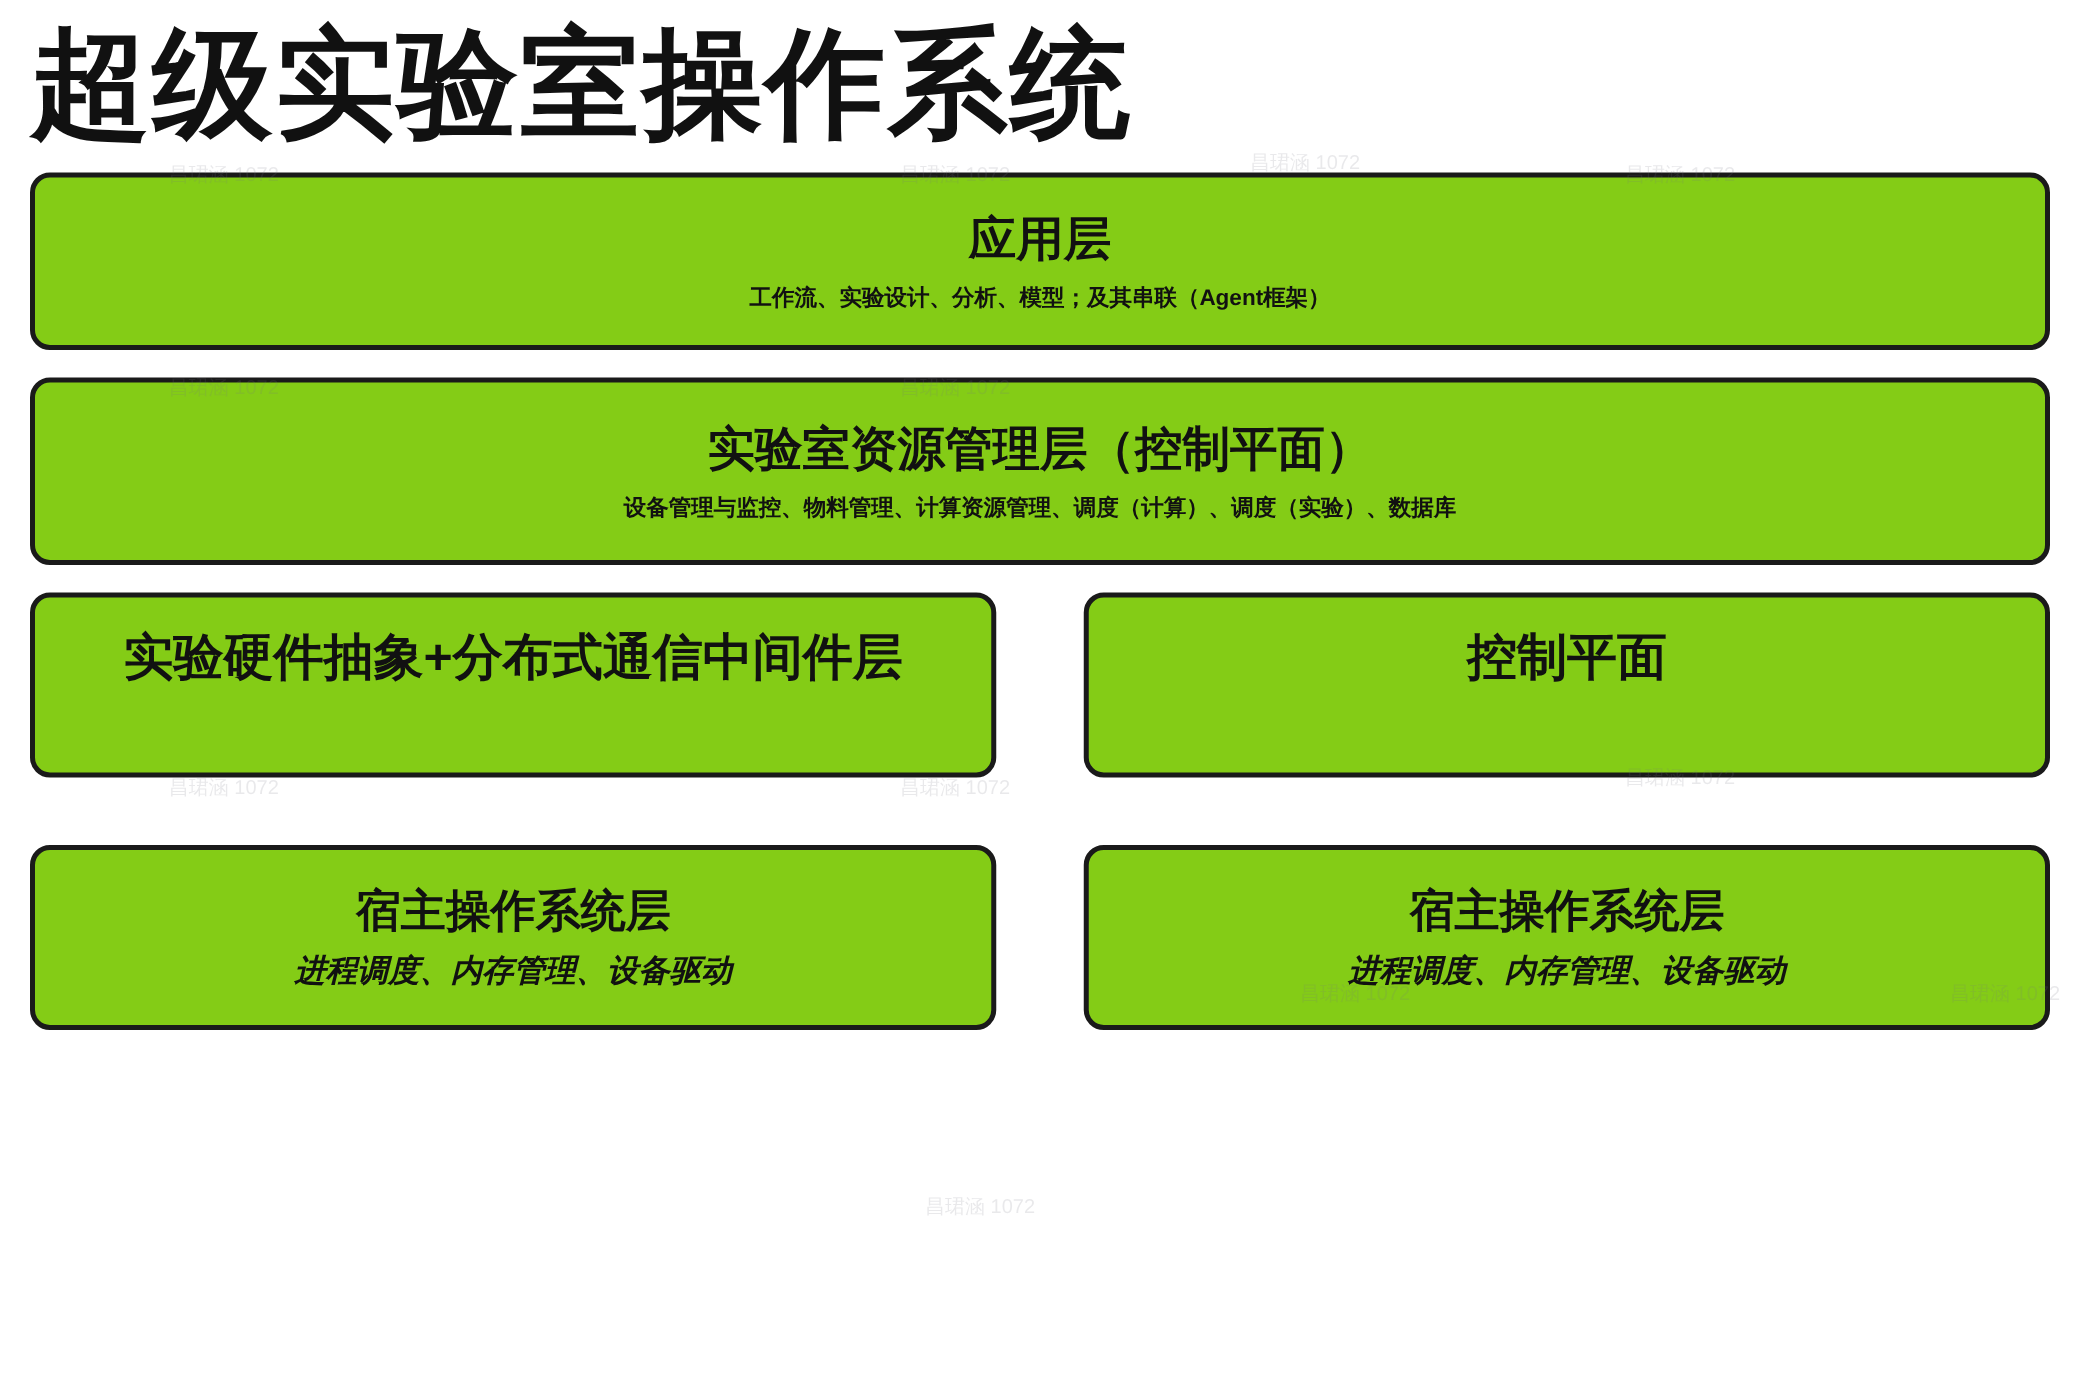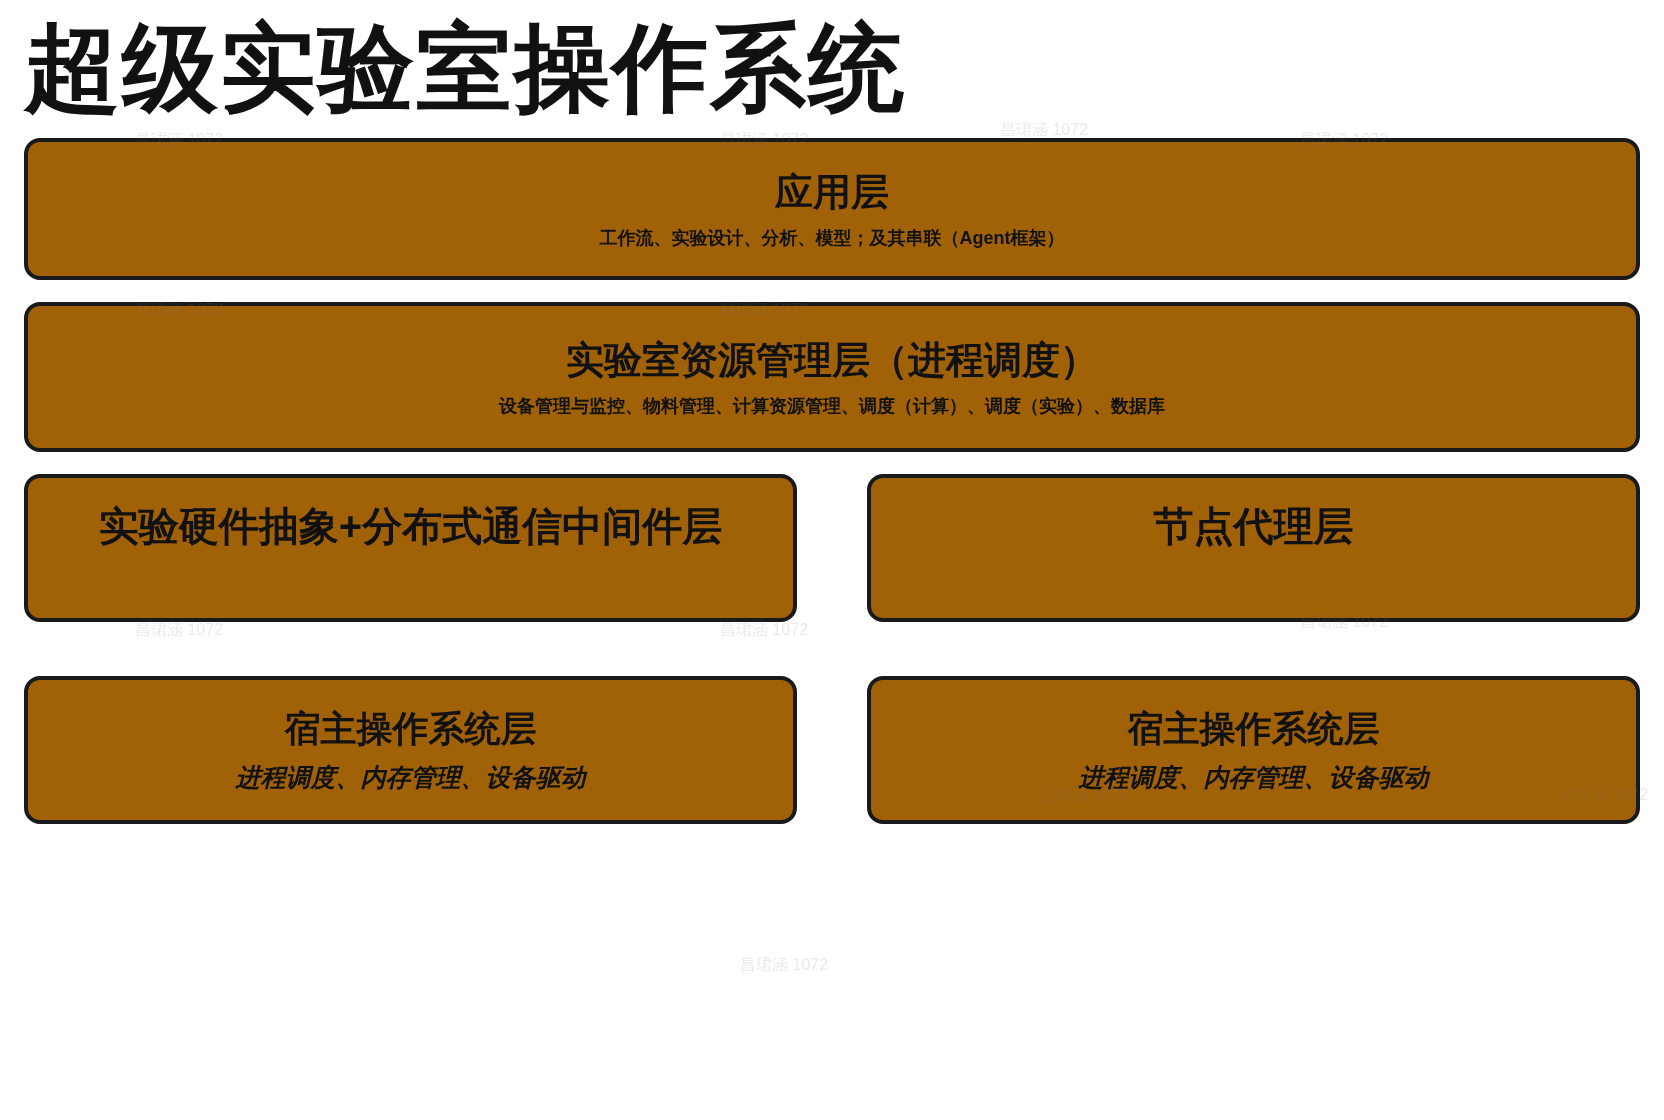--- a/index.html
+++ b/index.html
@@ -30,21 +30,21 @@
     font-weight: 800;
     letter-spacing: 2px;
     line-height: 1.25;
     margin: 2px 0 10px 0;
     color: #111111;
   }
 
   .layer-box {
     border: 4px solid #1a1a1a;
     border-radius: 16px;
-    background: #a16207;
+    background: #84cc16;
     box-sizing: border-box;
     display: flex;
     flex-direction: column;
     align-items: center;
     justify-content: center;
     text-align: center;
     padding: 8px 18px;
     position: relative;
   }
 
@@ -118,30 +118,30 @@
 <div class="page">
 
   <div class="title">超级实验室操作系统</div>
 
   <div class="layer-box row-full" id="app-layer">
     <div class="layer-title big">应用层</div>
     <div class="layer-sub">工作流、实验设计、分析、模型；及其串联（Agent框架）</div>
   </div>
 
   <div class="layer-box row-full" id="resource-layer">
-    <div class="layer-title big">实验室资源管理层（进程调度）</div>
+    <div class="layer-title big">实验室资源管理层（控制平面）</div>
     <div class="layer-sub">设备管理与监控、物料管理、计算资源管理、调度（计算）、调度（实验）、数据库</div>
   </div>
 
   <div class="split-row" id="mid-row">
     <div class="layer-box">
       <div class="layer-title">实验硬件抽象+分布式通信中间件层</div>
     </div>
     <div class="layer-box">
-      <div class="layer-title">节点代理层</div>
+      <div class="layer-title">控制平面</div>
     </div>
   </div>
 
   <div class="split-row" id="host-row">
     <div class="layer-box">
       <div class="layer-title">宿主操作系统层</div>
       <div class="layer-sub">进程调度、内存管理、设备驱动</div>
     </div>
     <div class="layer-box">
       <div class="layer-title">宿主操作系统层</div>

